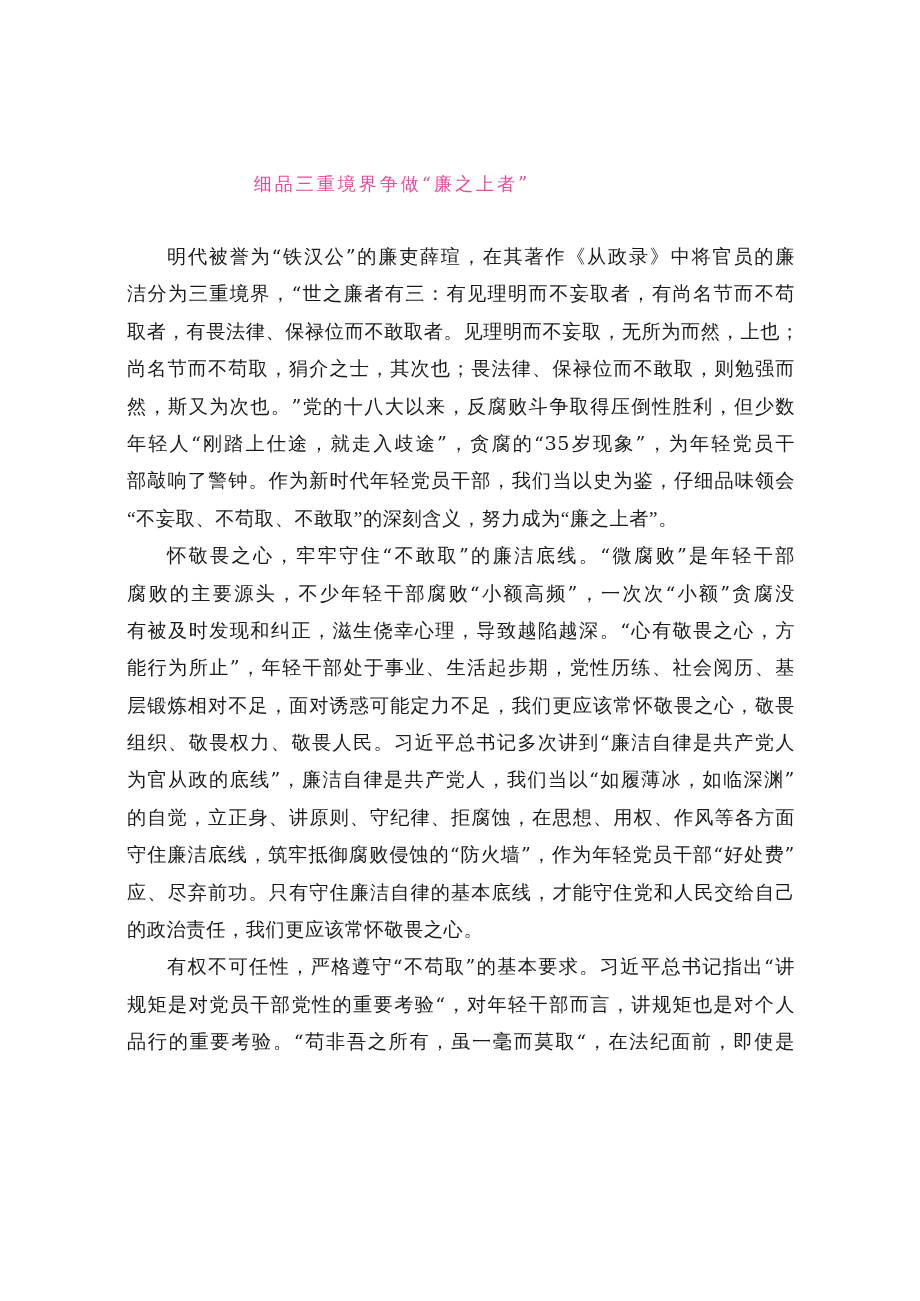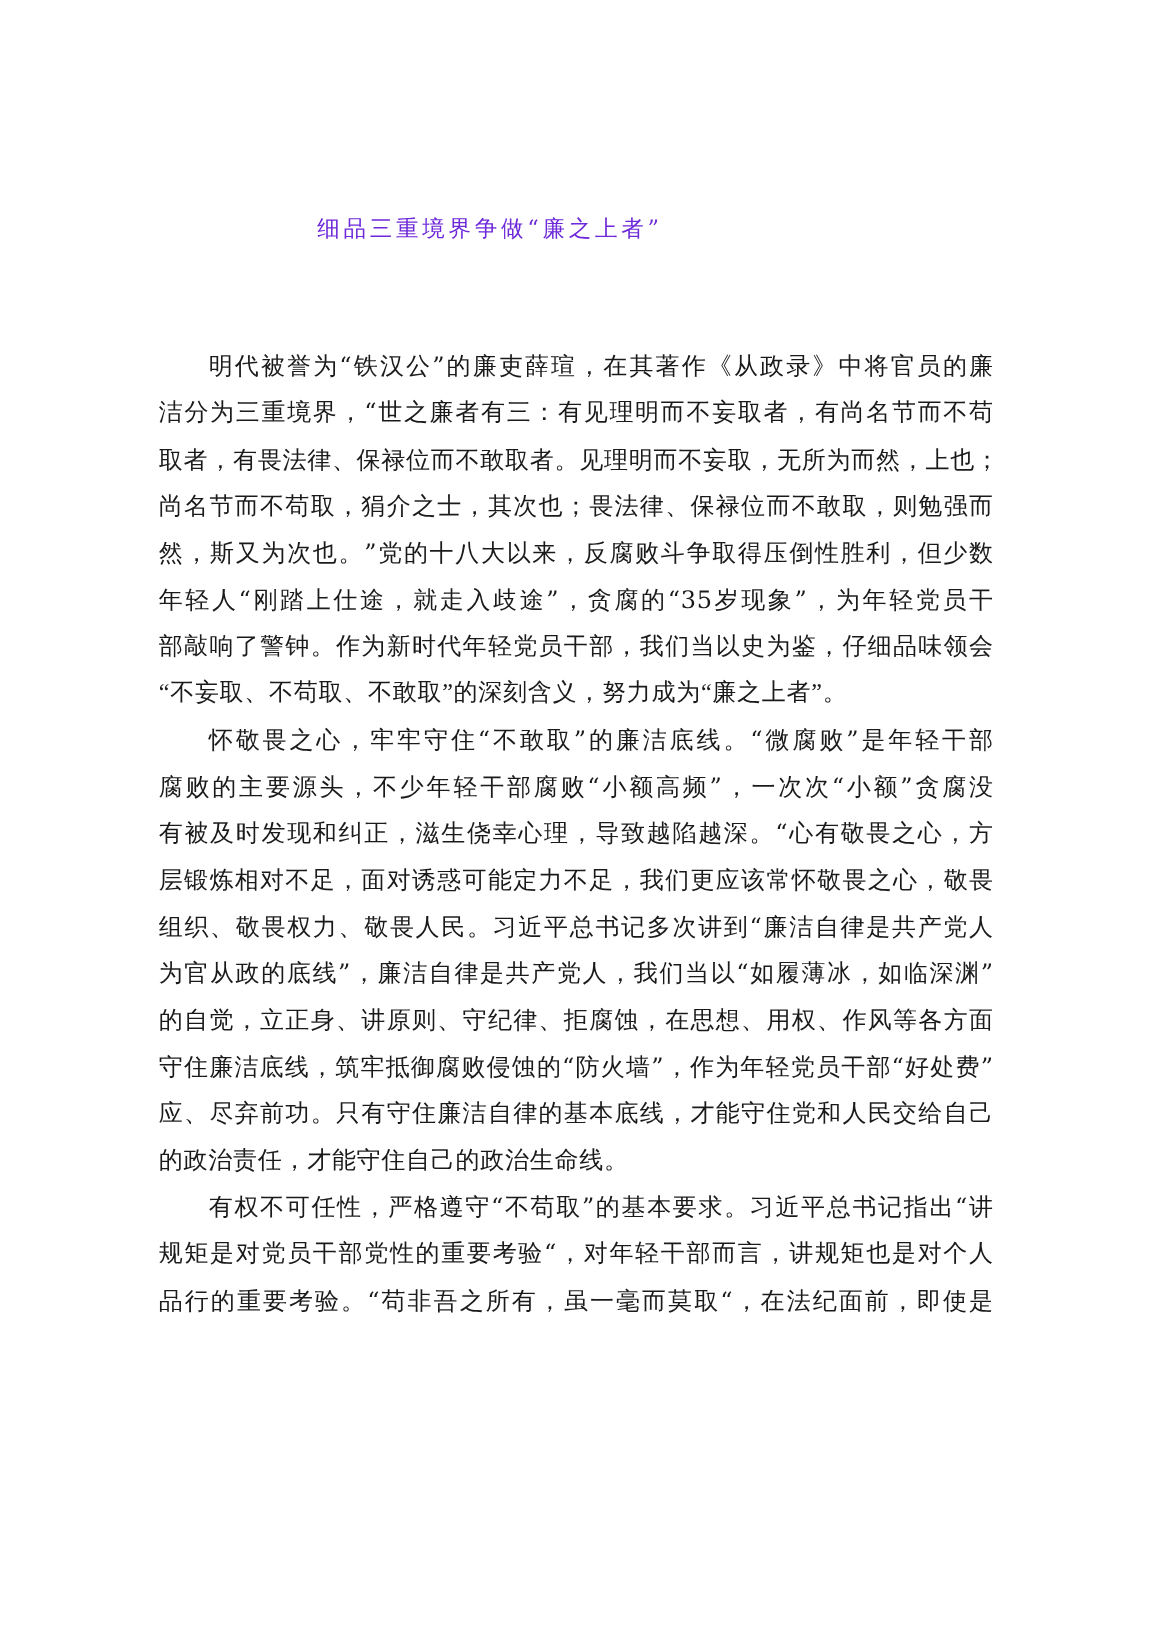--- a/index.html
+++ b/index.html
@@ -1,21 +1,21 @@
 <!DOCTYPE html>
 <html><head>
 <meta charset="utf-8">
 <style>
   html, body { margin: 0; padding: 0; background: #ffffff; }
   body { width: 920px; height: 1301px; position: relative; overflow: hidden;
          font-family: "DejaVu Serif", "Liberation Serif", serif; color: #1a1a1a; }
   .page { position: absolute; left: 0; top: 0; width: 920px; height: 1301px; background: #fff; }
   .title { position: absolute; top: 172px; left: 0; width: 784px; text-align: center;
-           font-size: 18px; letter-spacing: 3px; line-height: 24px; color: #6d28d9; }
-  .body { position: absolute; top: 244px; left: 127px; width: 668px; margin-top: 36px; }
+           font-size: 18px; letter-spacing: 3px; line-height: 24px; color: #ec4899; }
+  .body { position: absolute; top: 244px; left: 127px; width: 668px; }
   .line { display: block; height: 37.4px; line-height: 26px; font-size: 19.2px;
           white-space: nowrap; overflow: visible; letter-spacing: 0.6px; text-align: justify;
           text-align-last: justify; }
   .line.last { text-align-last: left; font-family: Liberation Serif, serif; }
   .line.indent { padding-left: 40px; }
 </style>
 </head>
 <body>
 
 <div class="page">
@@ -31,27 +31,28 @@
       <span class="line">然，斯又为次也。”党的十八大以来，反腐败斗争取得压倒性胜利，但少数</span>
       <span class="line">年轻人“刚踏上仕途，就走入歧途”，贪腐的“35岁现象”，为年轻党员干</span>
       <span class="line">部敲响了警钟。作为新时代年轻党员干部，我们当以史为鉴，仔细品味领会</span>
       <span class="line last">“不妄取、不苟取、不敢取”的深刻含义，努力成为“廉之上者”。</span>
     </div>
 
     <div>
       <span class="line indent">怀敬畏之心，牢牢守住“不敢取”的廉洁底线。“微腐败”是年轻干部</span>
       <span class="line">腐败的主要源头，不少年轻干部腐败“小额高频”，一次次“小额”贪腐没</span>
       <span class="line">有被及时发现和纠正，滋生侥幸心理，导致越陷越深。“心有敬畏之心，方</span>
+      <span class="line">能行为所止”，年轻干部处于事业、生活起步期，党性历练、社会阅历、基</span>
       <span class="line">层锻炼相对不足，面对诱惑可能定力不足，我们更应该常怀敬畏之心，敬畏</span>
       <span class="line">组织、敬畏权力、敬畏人民。习近平总书记多次讲到“廉洁自律是共产党人</span>
       <span class="line">为官从政的底线”，廉洁自律是共产党人，我们当以“如履薄冰，如临深渊”</span>
       <span class="line">的自觉，立正身、讲原则、守纪律、拒腐蚀，在思想、用权、作风等各方面</span>
       <span class="line">守住廉洁底线，筑牢抵御腐败侵蚀的“防火墙”，作为年轻党员干部“好处费”</span>
       <span class="line">应、尽弃前功。只有守住廉洁自律的基本底线，才能守住党和人民交给自己</span>
-      <span class="line last">的政治责任，才能守住自己的政治生命线。</span>
+      <span class="line last">的政治责任，我们更应该常怀敬畏之心。</span>
     </div>
 
     <div>
       <span class="line indent">有权不可任性，严格遵守“不苟取”的基本要求。习近平总书记指出“讲</span>
       <span class="line">规矩是对党员干部党性的重要考验“，对年轻干部而言，讲规矩也是对个人</span>
       <span class="line">品行的重要考验。“苟非吾之所有，虽一毫而莫取“，在法纪面前，即使是</span>
     </div>
   </div>
 </div>
 

